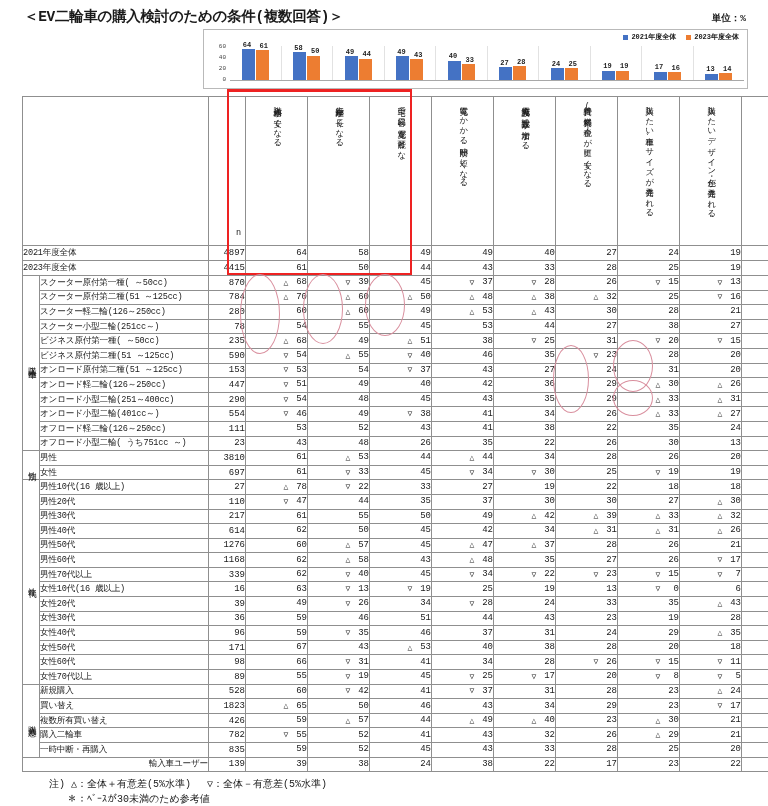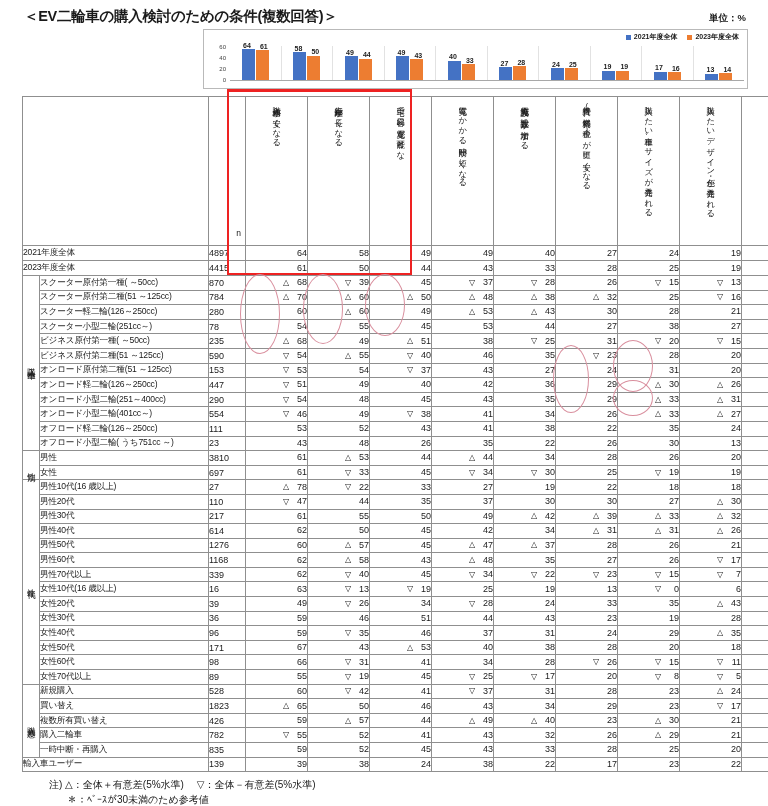--- a/index.html
+++ b/index.html
@@ -3,21 +3,21 @@
 <meta charset="utf-8">
 <style>
   html,body{margin:0;padding:0;}
   body{
     width:768px;height:806px;
     background:#ffffff;
     font-family:"Liberation Sans","DejaVu Sans",sans-serif;
     color:#1a1a1a;
     overflow:hidden;
   }
-  .page{position:relative;width:768px;height:752px;box-sizing:border-box;}
+  .page{position:relative;width:768px;height:752px;box-sizing:border-box;font-family:Liberation Mono, monospace;}
 
   
   .title{
     position:absolute;left:24px;top:7px;
     font-size:14.5px;font-weight:700;letter-spacing:-0.3px;white-space:nowrap;
   }
   .unit{
     position:absolute;right:22px;top:12px;
     font-size:9.5px;font-weight:700;
   }
@@ -82,22 +82,22 @@
     margin:3px auto 0 auto;
     white-space:nowrap;
     font-weight:400;
   }
   .nmark{
     font-size:8.5px;text-align:right;padding-right:4px;
     position:relative;top:131px;
   }
 
   td.lab{padding-left:4px;font-size:8.6px;white-space:nowrap;letter-spacing:-0.2px;}
-  td.lab.center{text-align:left;padding-left:0;}
-  td.num{text-align:left;padding-right:4px;font-size:9px;}
+  td.lab.center{text-align:right;padding-left:0;}
+  td.num{text-align:right;padding-right:4px;font-size:9px;}
   td.val{font-size:9px;padding:0 4px 0 2px;}
   tr.body td{height:13.6px;}
   tr.total td{height:14px;font-weight:400;}
 
   .valwrap{display:flex;align-items:center;justify-content:flex-end;gap:2px;line-height:1;}
   .sig{font-size:8px;display:inline-block;width:8px;text-align:center;}
   .vnum{min-width:15px;text-align:right;}
 
   
   td.vgrp{

